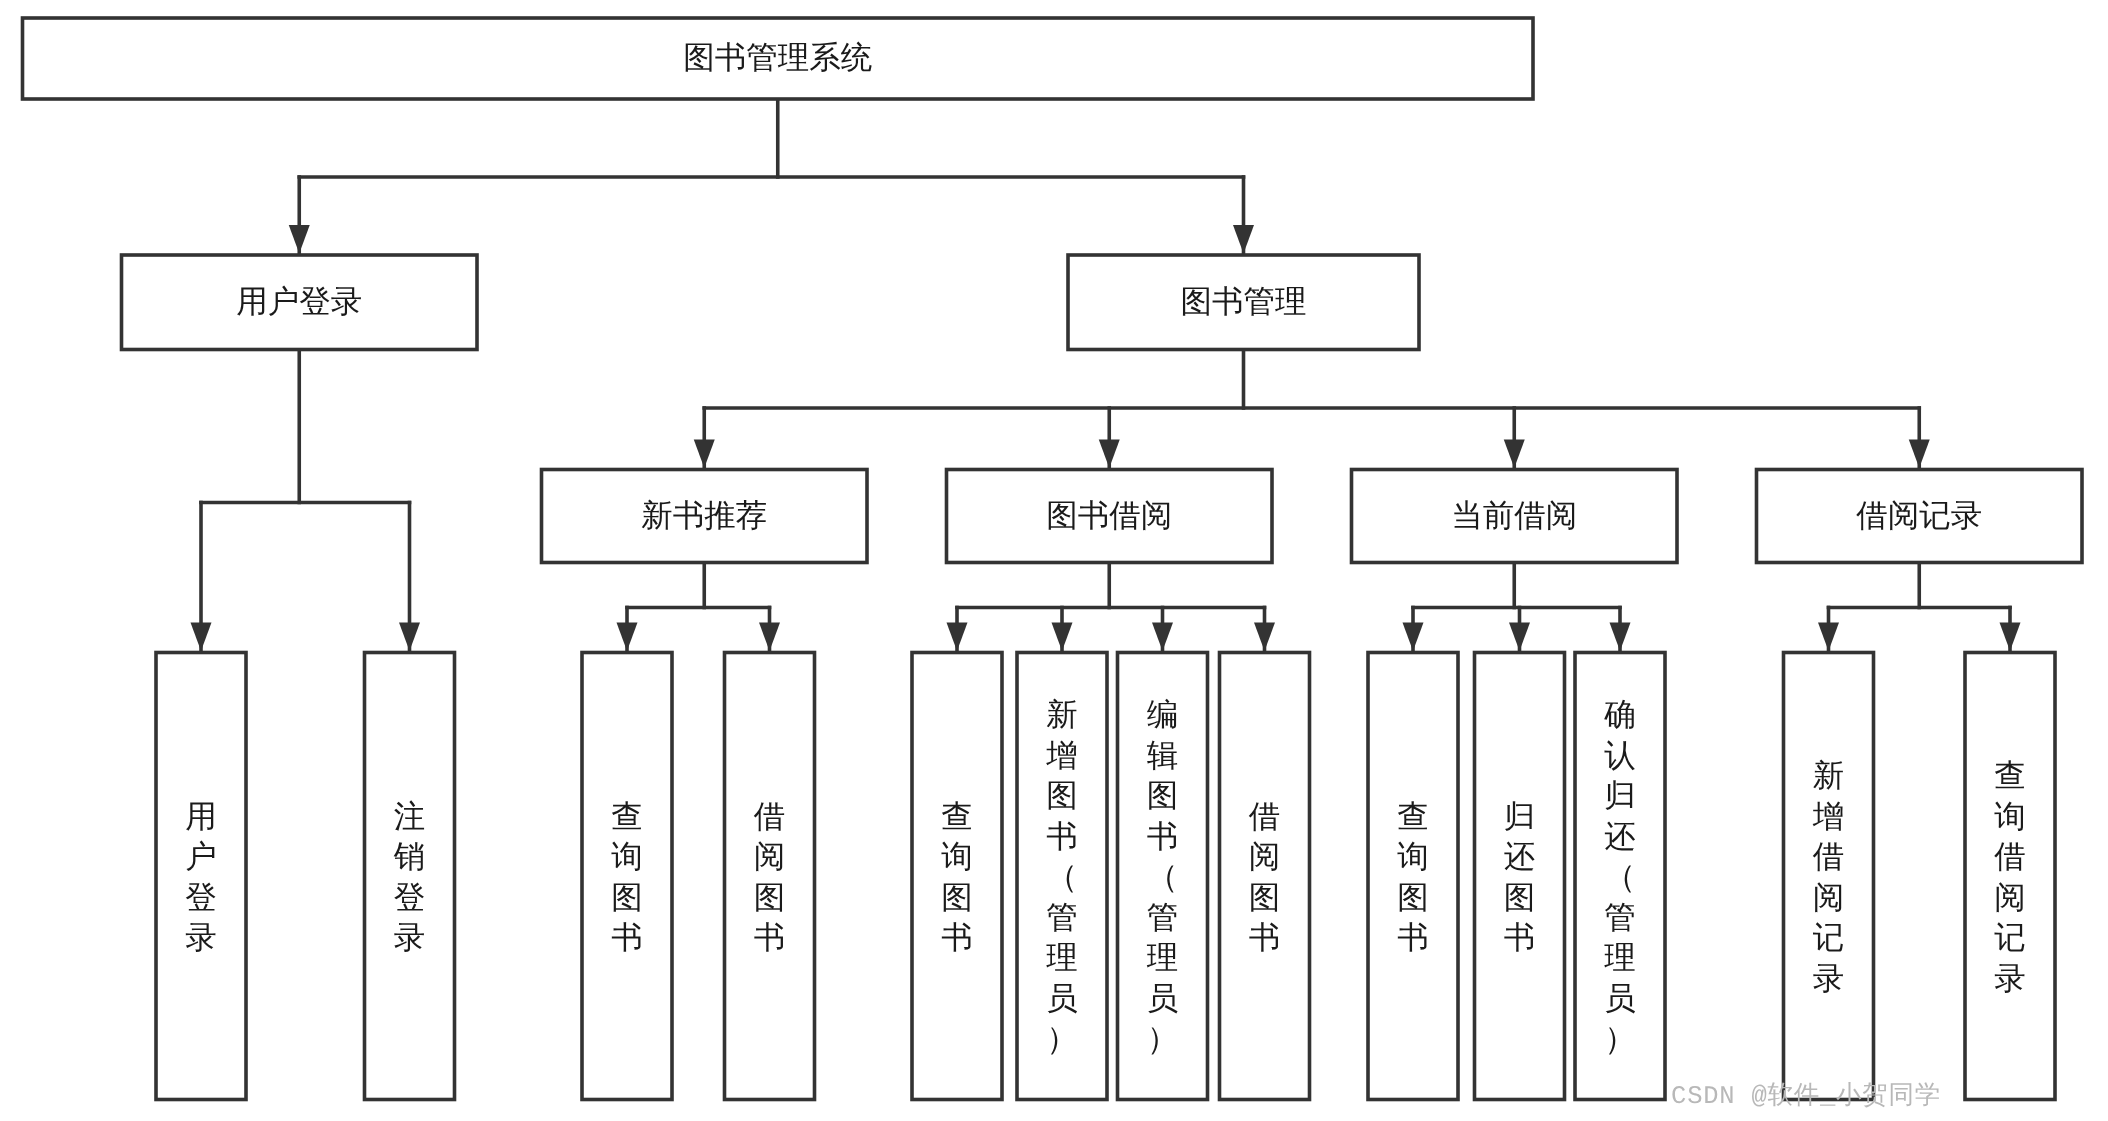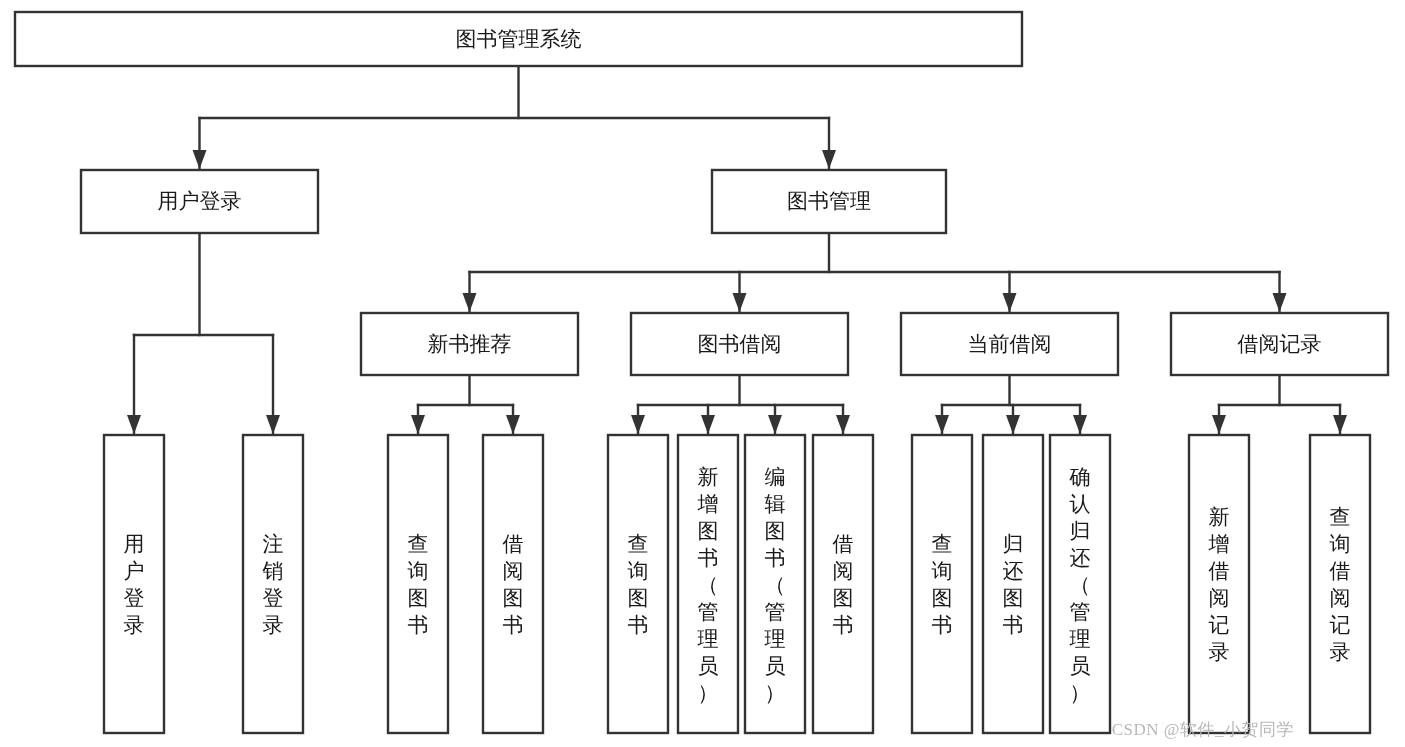--- a/index.html
+++ b/index.html
@@ -51,21 +51,21 @@
   .node-label-v {
     font-family: "Liberation Sans", "DejaVu Sans", sans-serif;
     font-size: 21px;
     fill: #1a1a1a;
     text-anchor: middle;
   }
   .watermark {
     position: absolute;
     right: 8px;
     bottom: 6px;
-    font-family: Liberation Serif, serif;
+    font-family: Liberation Mono, monospace;
     font-size: 17px;
     color: #b8b8b8;
     letter-spacing: 0.5px;
     white-space: nowrap;
     pointer-events: none;
   }
 </style>
 </head>
 <body>
 

